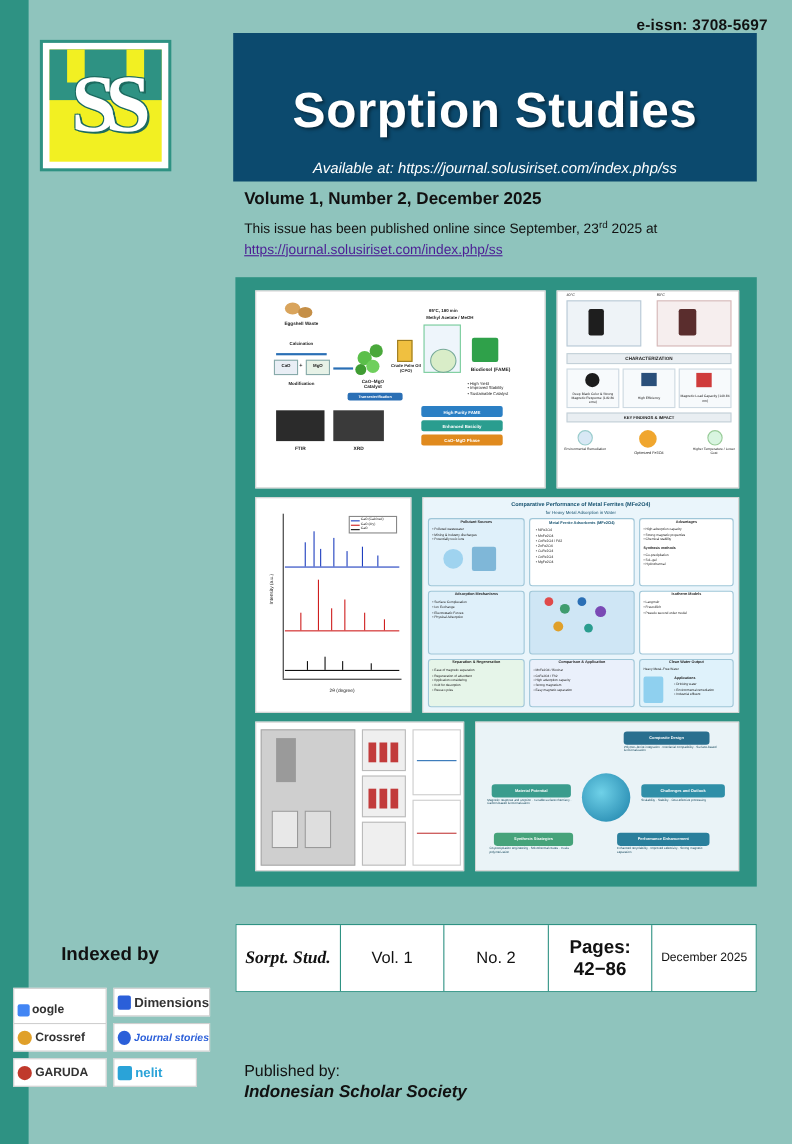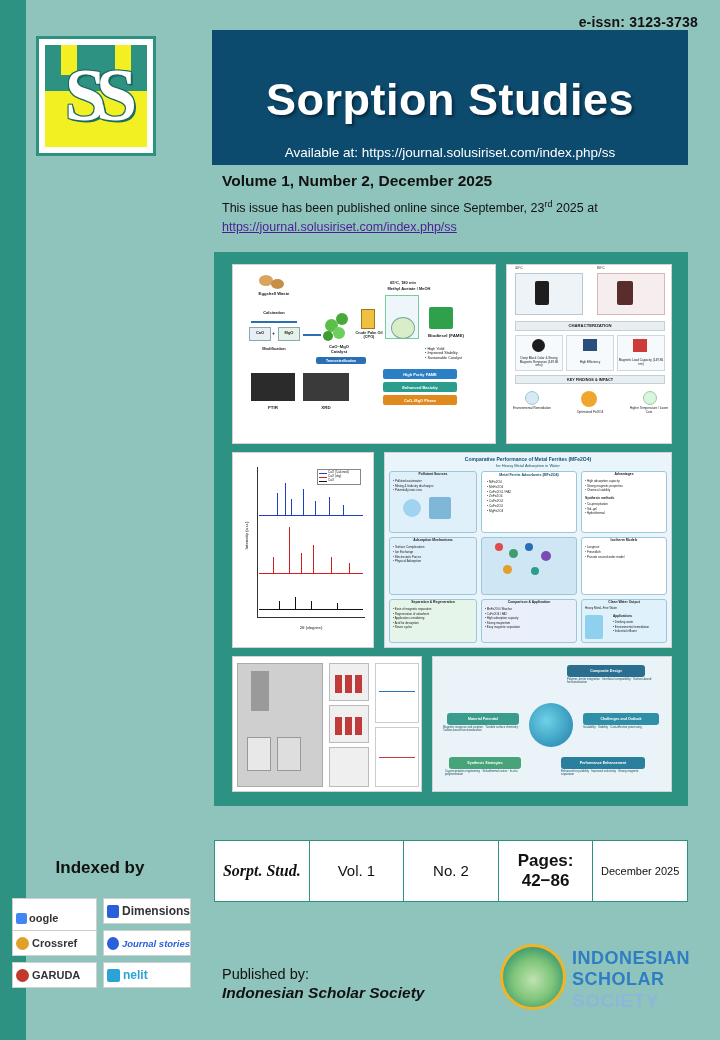--- a/index.html
+++ b/index.html
@@ -45,21 +45,21 @@
   }
   .banner-title{
     position:absolute;left:0;right:0;top:44px;text-align:center;
     font-size:45px;font-weight:700;color:#ffffff;
     font-family:"Liberation Sans", sans-serif;
     text-shadow:2px 2px 3px rgba(0,0,0,.45);
     letter-spacing:.5px;
   }
   .banner-sub{
     position:absolute;left:0;right:0;top:115px;text-align:center;
-    font-size:13.5px;color:#ffffff;
+    font-size:13.5px;font-style:italic;color:#ffffff;
   }
   
   .issue{
     position:absolute;left:222px;top:172px;width:470px;
   }
   .issue-line1{font-size:15.5px;font-weight:700;color:#111;margin-bottom:8px;}
   .issue-line2{font-size:12.5px;color:#111;line-height:1.5;}
   .issue-link{color:#4c1d95;text-decoration:underline;display:block;}
   sup{font-size:9px;}
   
@@ -107,21 +107,21 @@
     position:absolute;background:#ffffff;border:1px solid #cfcfcf;
     box-sizing:border-box;display:flex;align-items:center;
     font-size:11px;font-weight:700;color:#333;padding-left:3px;
     overflow:hidden;white-space:nowrap;
   }
   .b1{left:4px;top:0px;width:85px;height:40px;}
   .b2{left:95px;top:0px;width:88px;height:26px;}
   .b3{left:4px;top:32px;width:85px;height:26px;}
   .b4{left:95px;top:32px;width:88px;height:26px;}
   .b5{left:4px;top:64px;width:85px;height:26px;}
-  .b6{left:95px;top:64px;width:88px;height:26px;}
+  .b6{left:95px;top:64px;width:76px;height:26px;}
   .gdot{display:inline-block;width:11px;height:11px;border-radius:2px;margin-right:2px;}
   .g-blue{background:#4285f4;}
   .sq{display:inline-block;width:13px;height:13px;margin-right:3px;border-radius:2px;}
 
   
   .ftable{
     position:absolute;left:214px;top:840px;width:474px;height:62px;
     display:flex;border:1px solid #2e9283;box-sizing:border-box;background:#ffffff;
   }
   .fcell{
@@ -150,21 +150,21 @@
   .iss-l2{font-size:18px;font-weight:700;color:#2f7ec4;letter-spacing:.5px;}
   .iss-l3{font-size:19px;font-weight:700;color:#8fb6d8;letter-spacing:.5px;}
 </style>
 </head>
 <body>
 
 <div class="page">
 
   <div class="left-band"></div>
 
-  <div class="eissn">e-issn: 3123-3738</div>
+  <div class="eissn">e-issn: 3708-5697</div>
 
   <div class="logo-box">
     <div class="logo-inner"></div>
     <div class="logo-top"></div>
     <div class="logo-notch-l"></div>
     <div class="logo-notch-r"></div>
     <div class="logo-ss">SS</div>
   </div>
 
   <div class="banner">
@@ -420,24 +420,14 @@
     <div class="fcell">No. 2</div>
     <div class="fcell big">Pages: 42−86</div>
     <div class="fcell small">December 2025</div>
   </div>
 
   <div class="pubwrap">
     <div class="pub1">Published by:</div>
     <div class="pub2">Indonesian Scholar Society</div>
   </div>
 
-  <div class="iss-logo">
-    <div class="iss-circle">
-      <div class="iss-tree"></div>
-    </div>
-    <div class="iss-text">
-      <div class="iss-l1">INDONESIAN</div>
-      <div class="iss-l2">SCHOLAR</div>
-      <div class="iss-l3">SOCIETY</div>
-    </div>
-  </div>
 
 </div>
 
 </body></html>

